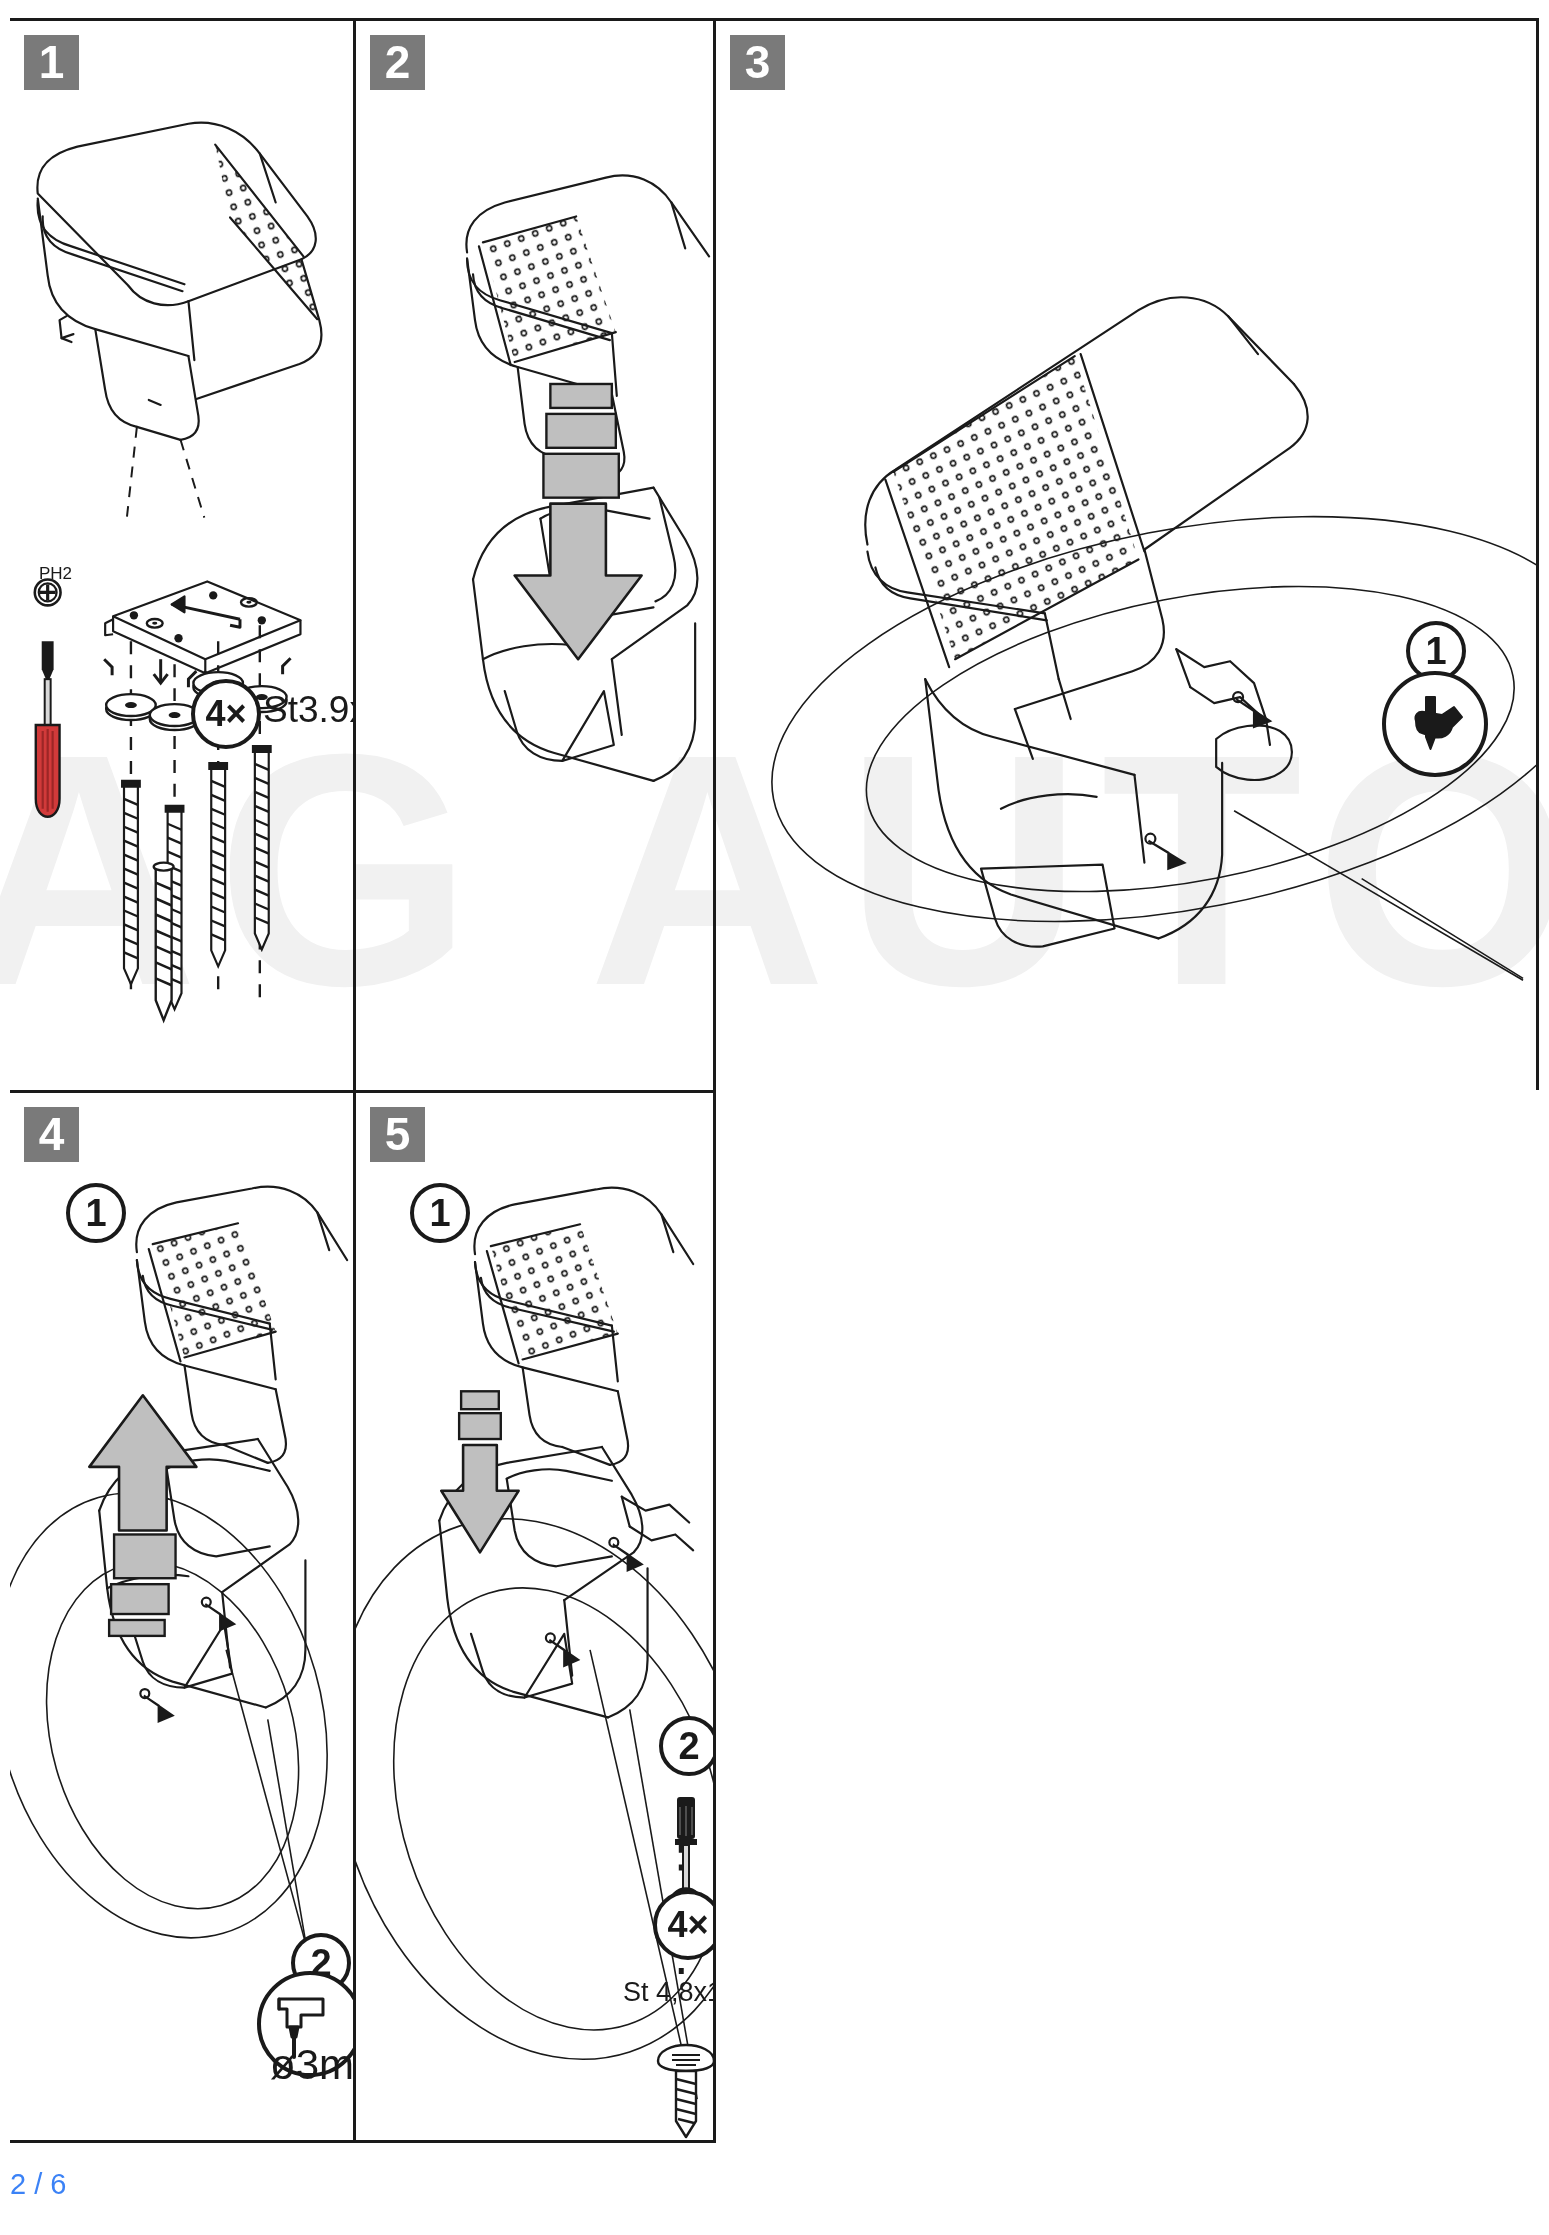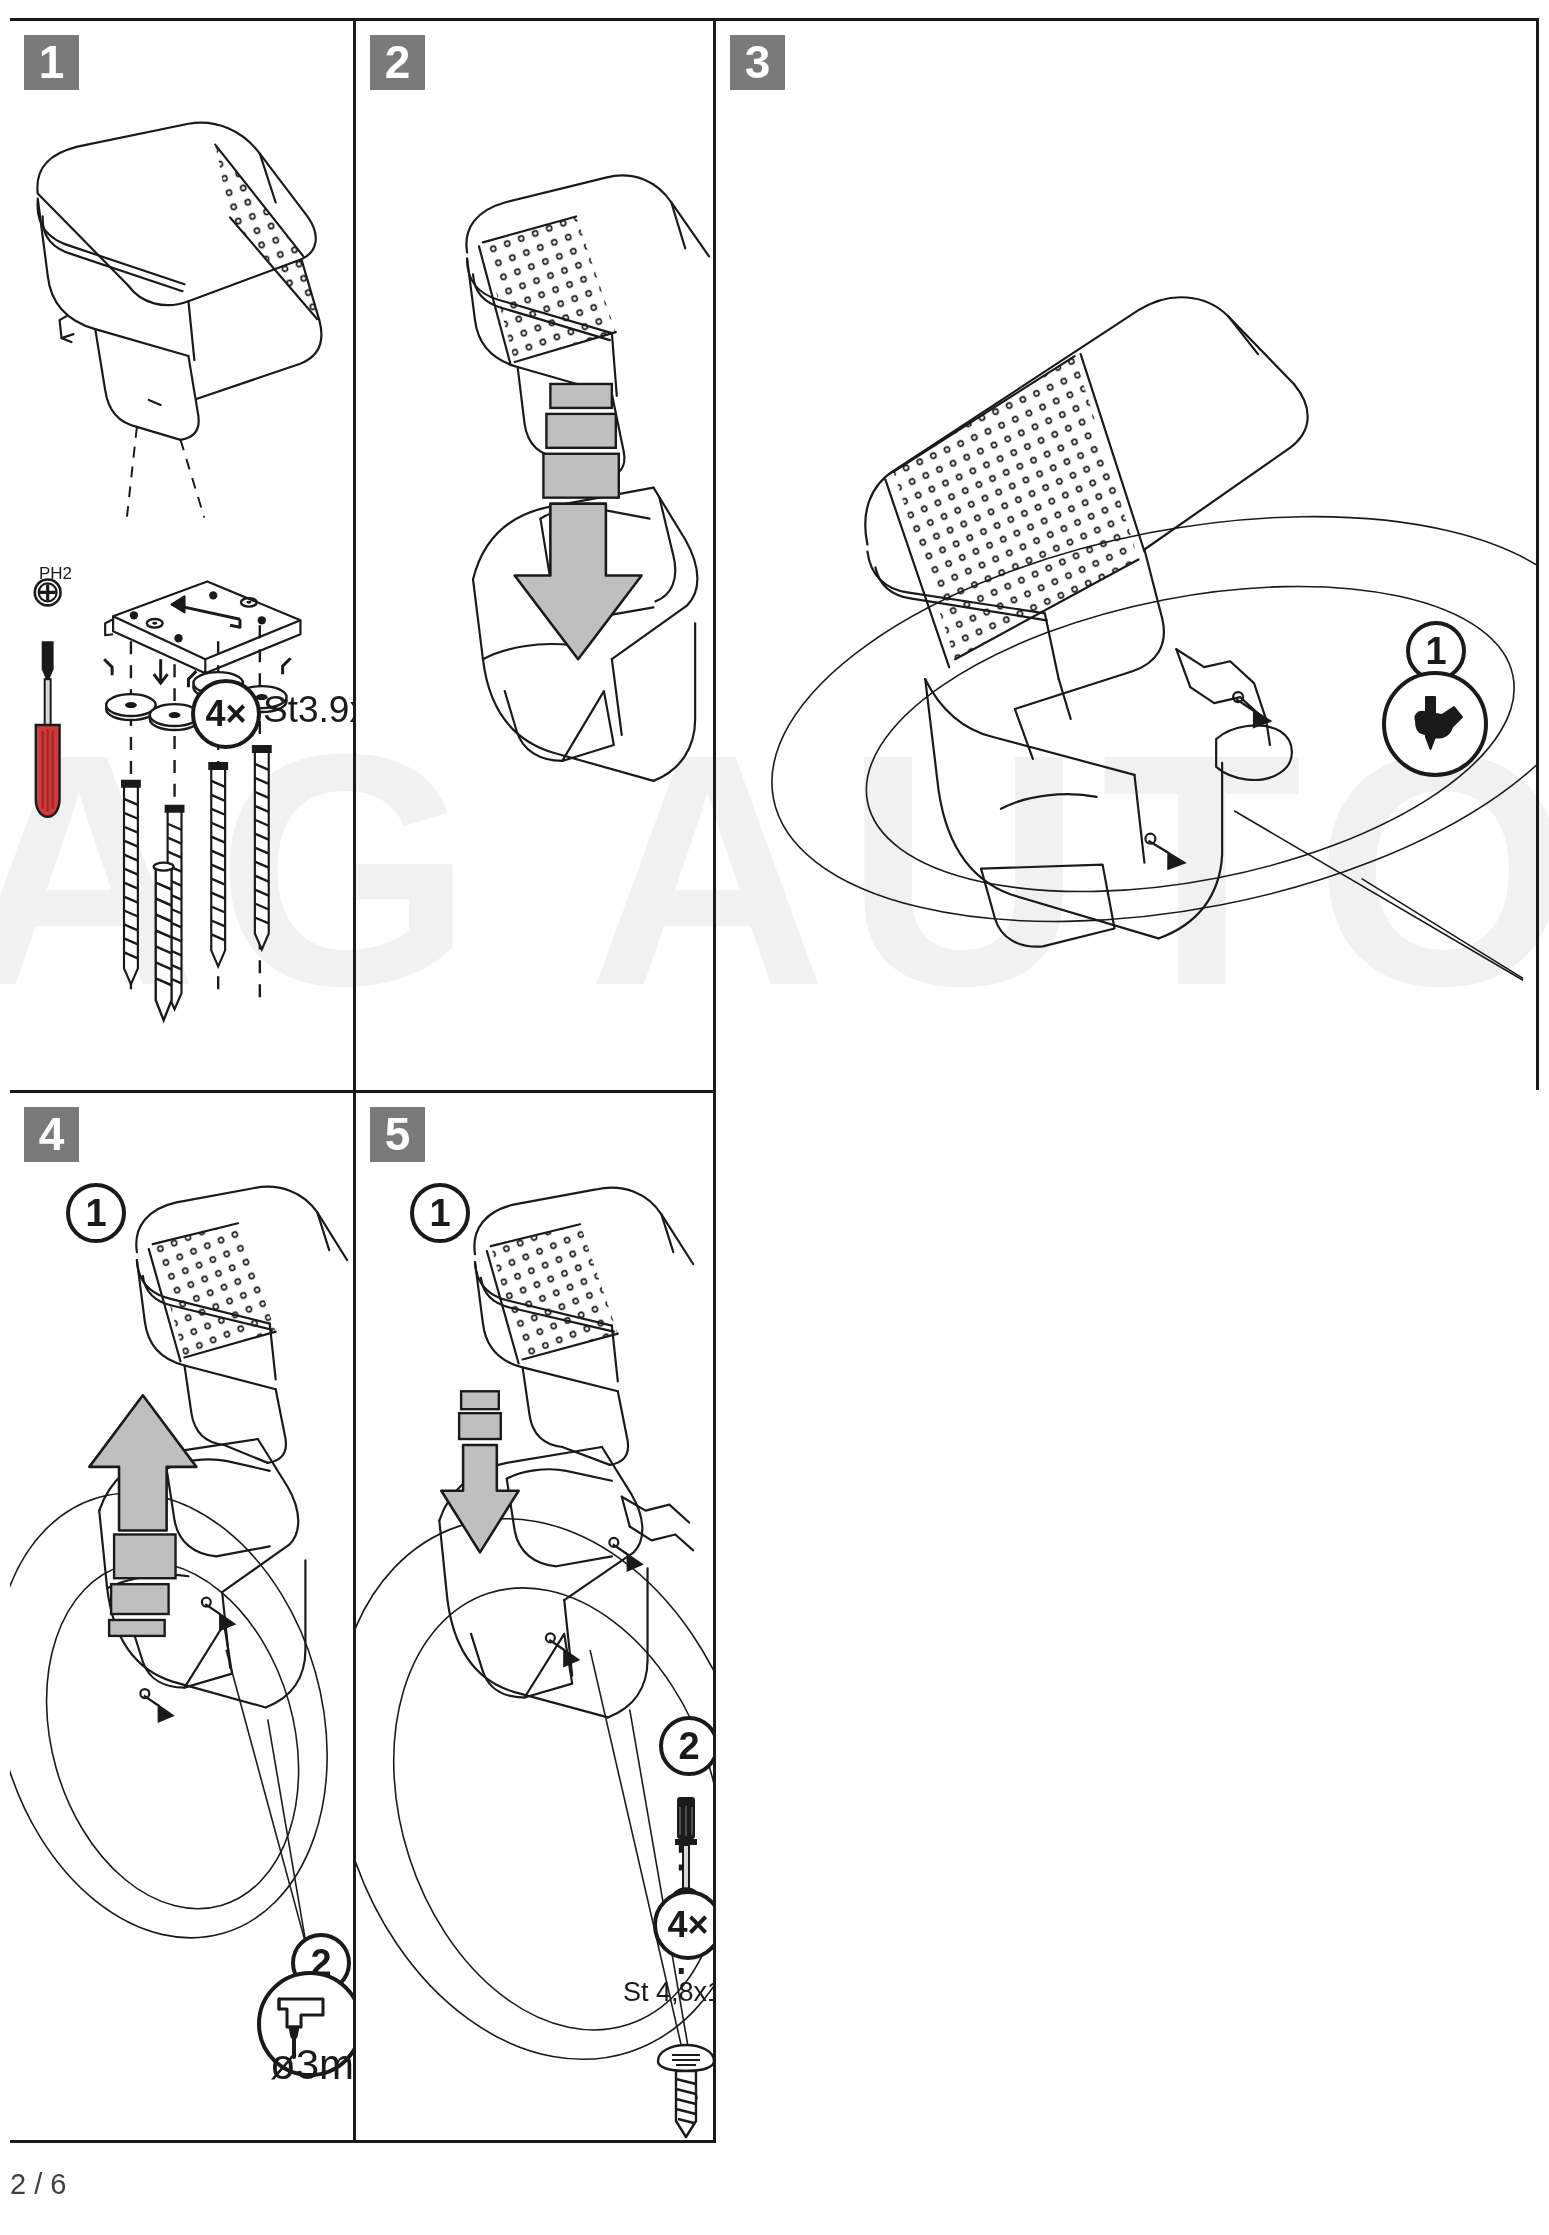--- a/index.html
+++ b/index.html
@@ -48,21 +48,21 @@
   .circ-detail{width:98px;height:98px;}
 
   .spec-text{position:absolute;font-size:37px;color:#1a1a1a;white-space:nowrap;z-index:6;}
   .spec-small{position:absolute;font-size:27px;color:#1a1a1a;white-space:nowrap;z-index:6;}
   .tiny-label{position:absolute;font-size:17px;color:#1a1a1a;white-space:nowrap;z-index:6;}
 
   .svgbox{position:absolute;left:0;top:0;width:100%;height:100%;z-index:3;}
 
   
   .footer{
-    position:absolute;left:10px;top:2168px;font-size:29px;color:#404040;z-index:4;
+    position:absolute;left:10px;top:2168px;font-size:29px;color:#3b82f6;z-index:4;
   }
 </style>
 </head>
 <body>
 
 <div class="sheet">
 
   <div class="watermark">AG AUTO</div>
 
   <div class="grid">

